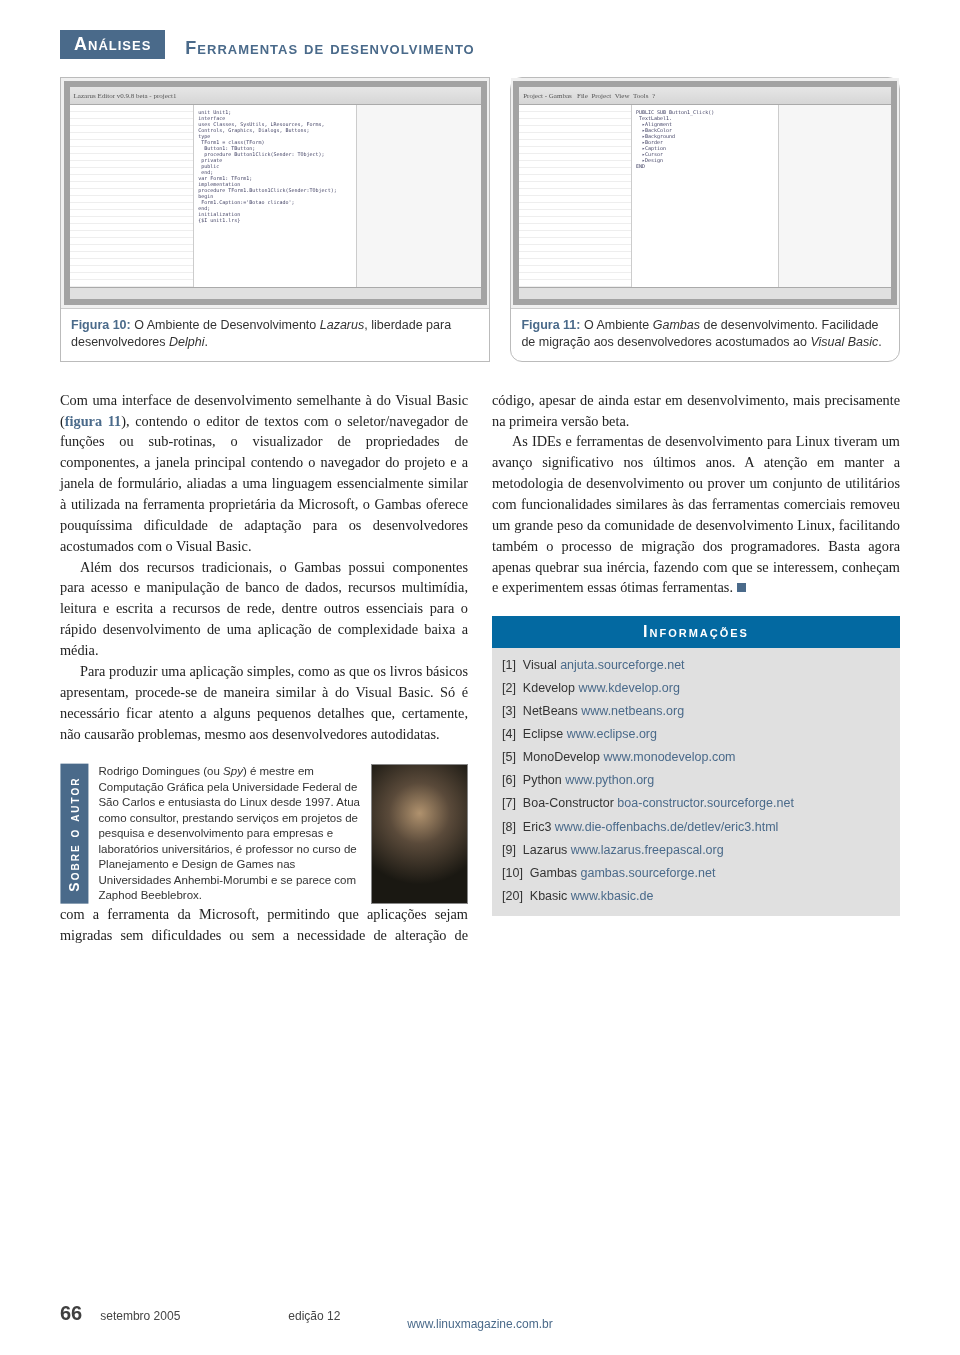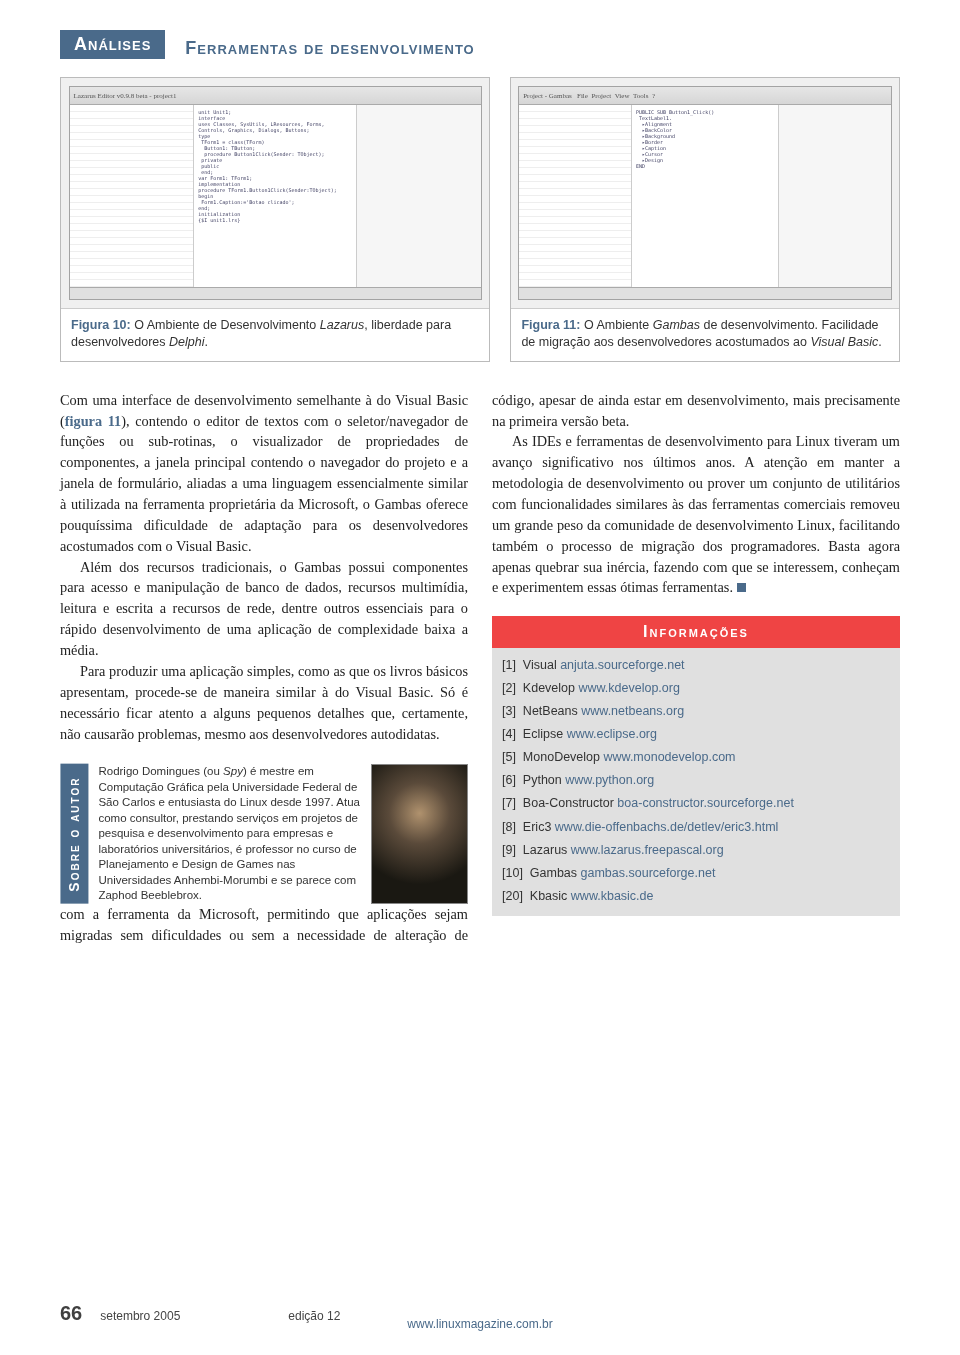--- a/index.html
+++ b/index.html
@@ -44,36 +44,36 @@
   .figures-row {
     display: flex;
     gap: 20px;
     margin-bottom: 28px;
   }
   .figure-box {
     flex: 1;
     border: 1px solid #bbb;
   }
   .figure-left { flex: 1.05; }
-  .figure-right { flex: 0.95; }
+  .figure-right { flex: 0.95; border-radius: 12px; }
   .figure-img {
     background: #f0f0f0;
     border-bottom: 1px solid #ccc;
     position: relative;
     height: 230px;
     display: flex;
     align-items: center;
     justify-content: center;
     overflow: hidden;
   }
   .ide-placeholder {
     width: 96%;
     height: 92%;
     background: #fafafa;
-    border: 1px solid #a3a3a3;
+    border: 6px solid #a3a3a3;
     display: grid;
     grid-template-columns: 1fr 1.3fr 1fr;
     grid-template-rows: 18px 1fr 12px;
     font-size: 5px;
     color: #555;
   }
   .ide-titlebar {
     grid-column: 1 / 4;
     background: linear-gradient(#e6e6e6,#d6d6d6);
     border-bottom: 1px solid #aaa;
@@ -157,21 +157,21 @@
     border: 1px solid #888;
   }
 
   .info-box {
     background: #e0e0e0;
     margin-top: 18px;
     break-inside: avoid-column;
     padding-bottom: 6px;
   }
   .info-header {
-    background: #ef4444;
+    background: #0369a1;
     color: white;
     font-family: 'Trebuchet MS', Arial, sans-serif;
     font-variant: small-caps;
     letter-spacing: 2px;
     font-weight: bold;
     text-align: center;
     padding: 4px 0;
     font-size: 16px;
   }
   .info-list {

